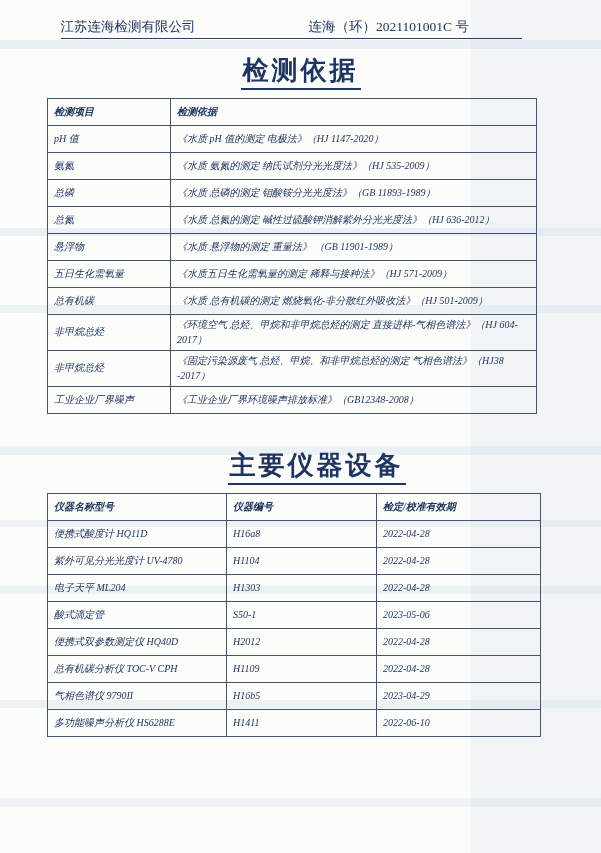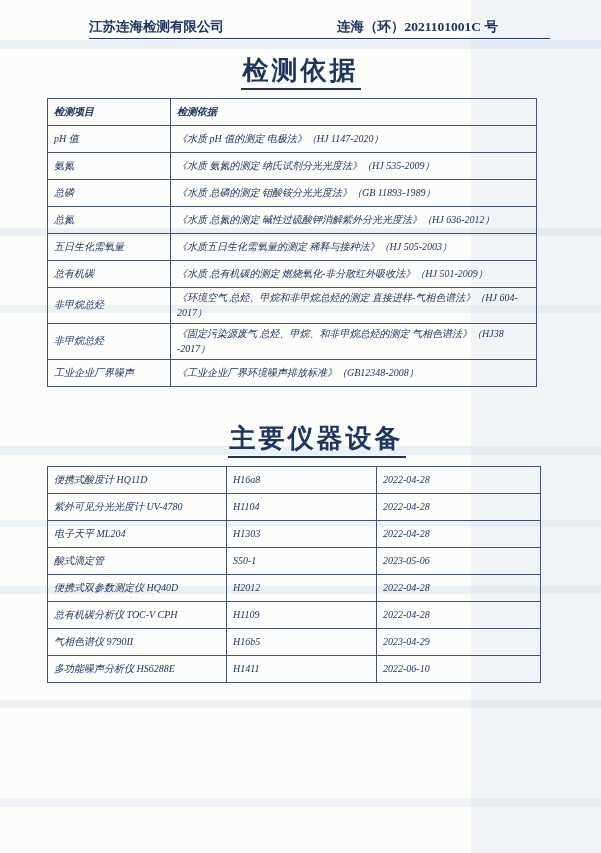--- a/index.html
+++ b/index.html
@@ -22,24 +22,23 @@
       linear-gradient(rgba(197,214,231,.26),rgba(197,214,231,.26)),
       linear-gradient(rgba(197,214,231,.30),rgba(197,214,231,.30)),
       linear-gradient(rgba(197,214,231,.28),rgba(197,214,231,.28)),
       linear-gradient(rgba(197,214,231,.25),rgba(197,214,231,.25)),
       linear-gradient(rgba(203,219,233,.22),rgba(203,219,233,.22));
     background-repeat:no-repeat;
     background-size:601px 9px,601px 8px,601px 8px,601px 9px,601px 7px,601px 8px,601px 8px,601px 9px,130px 853px;
     background-position:0 40px,0 228px,0 305px,0 446px,0 520px,0 586px,0 700px,0 798px,471px 0;
   }
   .hdr{
-    display:flex;justify-content:flex-end;
+    display:flex;justify-content:center;
     padding:18px 51px 0 32px;
     font-size:13.5px;
-    font-weight:bold;
   }
   .hdr .company{
     display:inline-block;width:248px;
     border-bottom:1px solid #2a3c66;
     padding-bottom:2px;
   }
   .hdr .reportno{
     display:inline-block;width:213px;
     border-bottom:1px solid #2a3c66;
     padding-bottom:2px;text-align:left;
@@ -108,22 +107,26 @@
     </tr>
     <tr>
       <td class="c1">总磷</td>
       <td>《水质 总磷的测定  钼酸铵分光光度法》（GB 11893-1989）</td>
     </tr>
     <tr>
       <td class="c1">总氮</td>
       <td>《水质 总氮的测定  碱性过硫酸钾消解紫外分光光度法》（HJ 636-2012）</td>
     </tr>
     <tr>
+      <td class="c1">悬浮物</td>
+      <td>《水质 悬浮物的测定  重量法》 （GB 11901-1989）</td>
+    </tr>
+    <tr>
       <td class="c1">五日生化需氧量</td>
-      <td>《水质五日生化需氧量的测定  稀释与接种法》（HJ 505-2003）</td>
+      <td>《水质五日生化需氧量的测定  稀释与接种法》（HJ 571-2009）</td>
     </tr>
     <tr>
       <td class="c1">总有机碳</td>
       <td>《水质 总有机碳的测定  燃烧氧化-非分散红外吸收法》（HJ 501-2009）</td>
     </tr>
     <tr>
       <td class="c1">非甲烷总烃</td>
       <td>《环境空气 总烃、甲烷和非甲烷总烃的测定 直接进样-气相色谱法》（HJ 604-2017）</td>
     </tr>
     <tr>
@@ -136,20 +139,25 @@
     </tr>
   </tbody>
     </table>
 
   <div class="sec-title second">
     <span>主要仪器设备</span>
   </div>
 
   <table class="t2">
     <tbody>
+        <tr>
+      <th class="c1">仪器名称型号</th>
+      <th class="c2">仪器编号</th>
+      <th class="c3">检定/校准有效期</th>
+    </tr>
     <tr>
       <td class="c1">便携式酸度计 HQ11D</td>
       <td class="c2">H16a8</td>
       <td class="c3">2022-04-28</td>
     </tr>
     <tr>
       <td class="c1">紫外可见分光光度计 UV-4780</td>
       <td class="c2">H1104</td>
       <td class="c3">2022-04-28</td>
     </tr>

